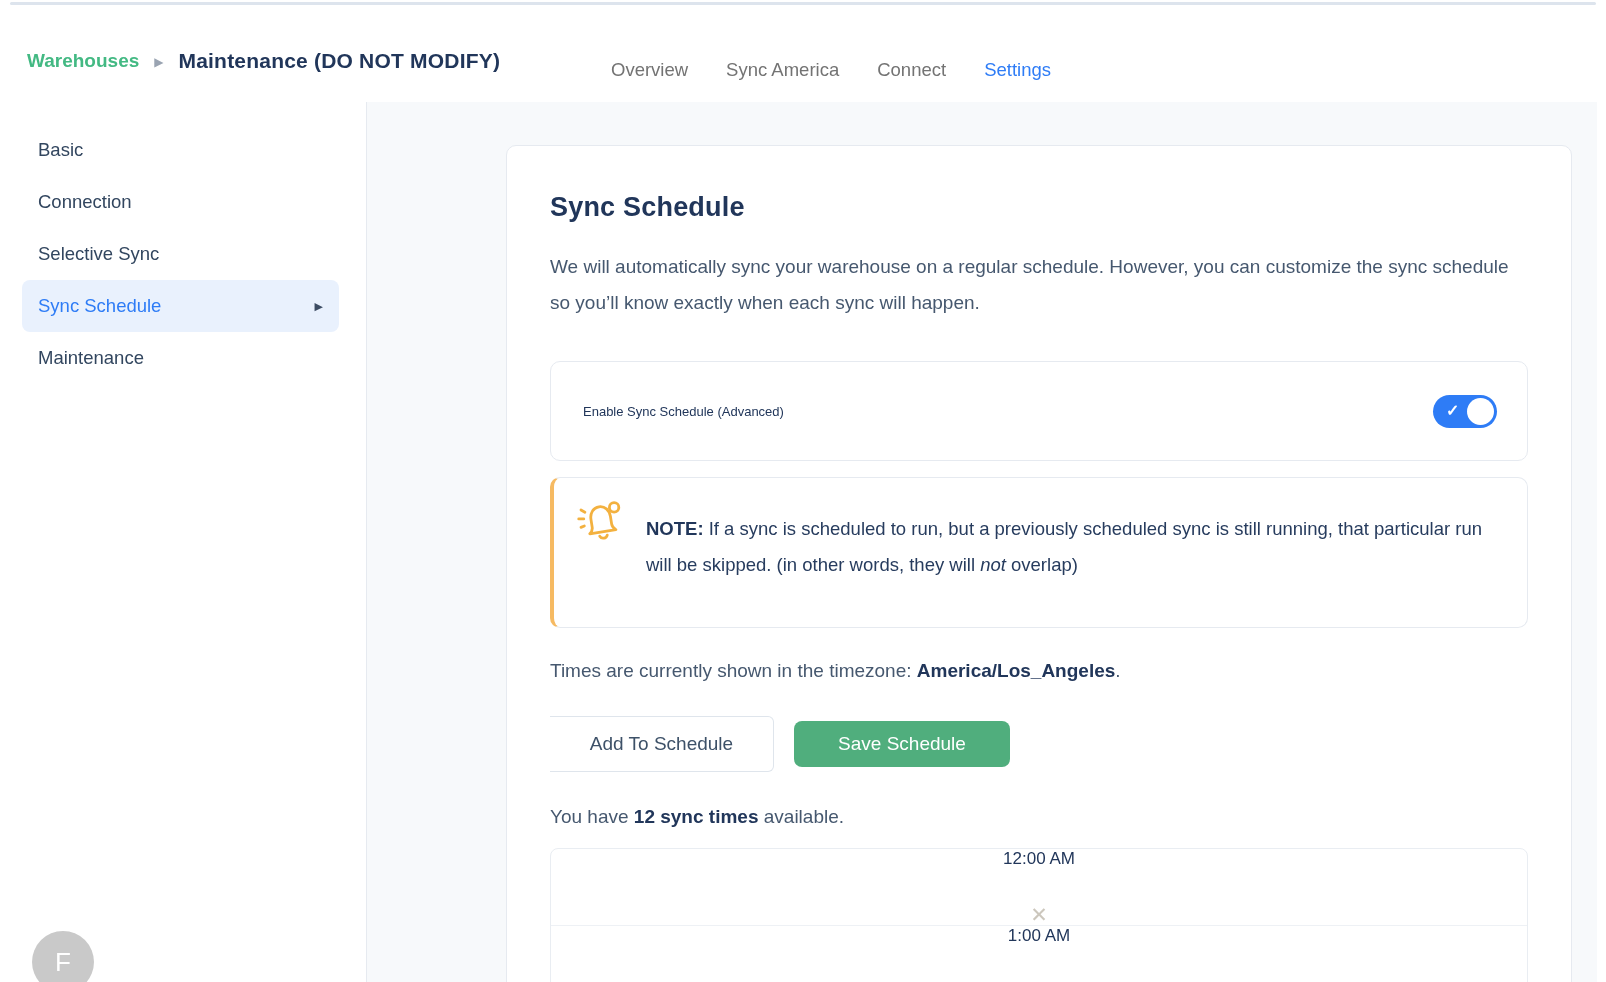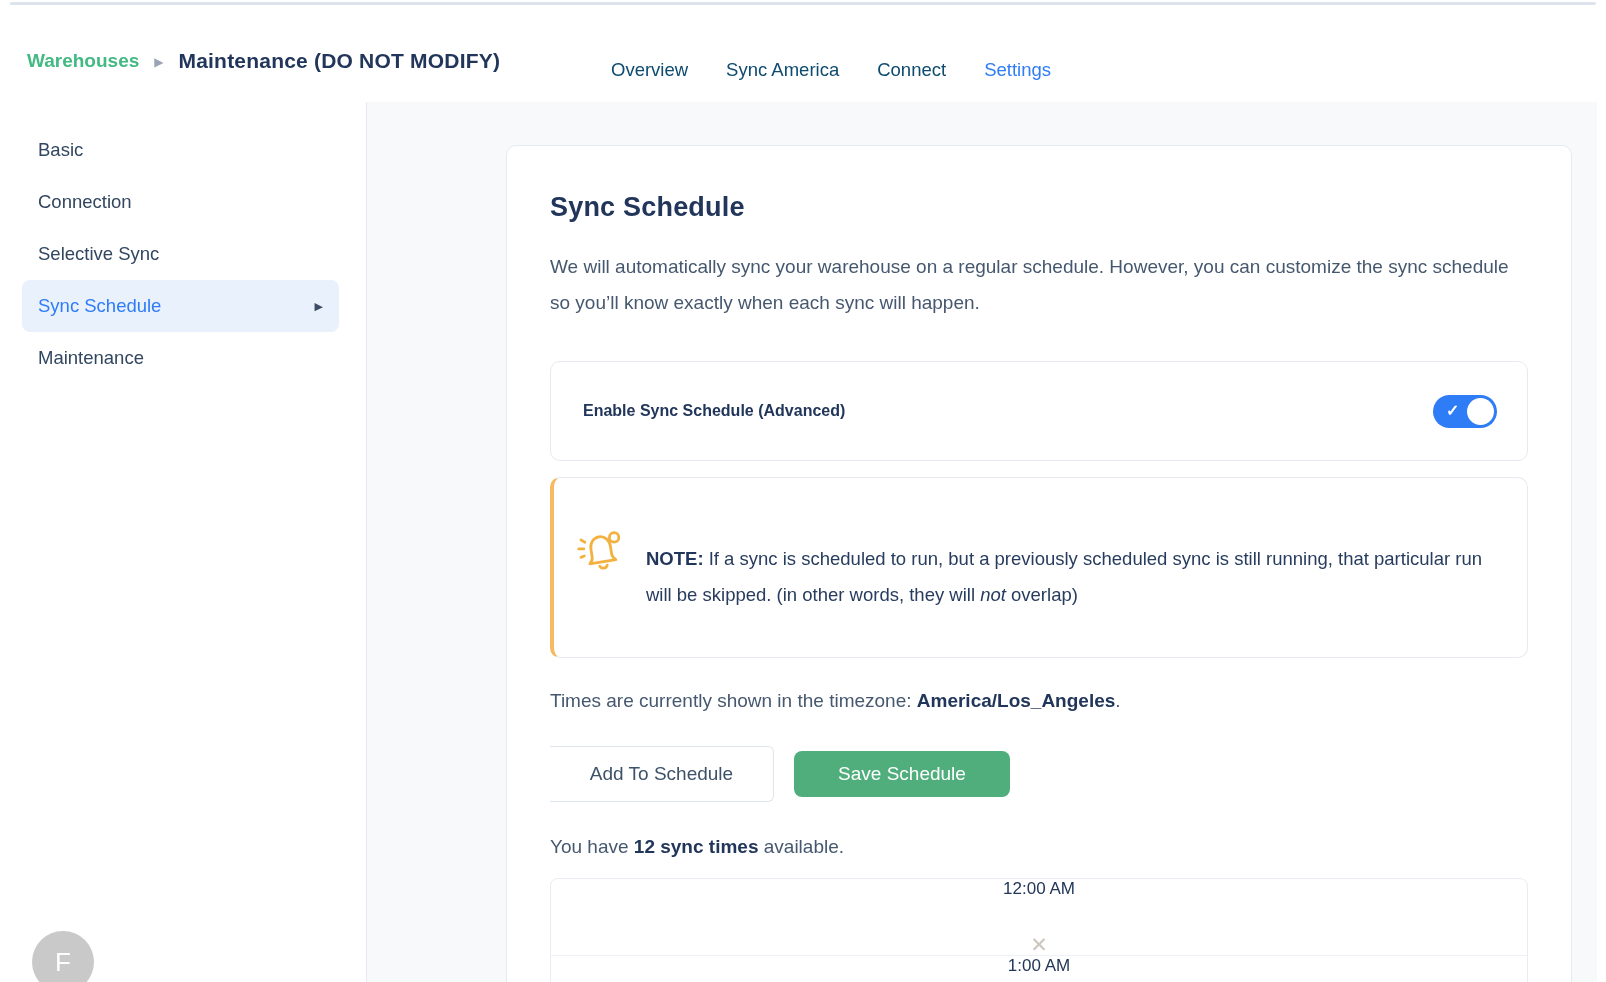--- a/index.html
+++ b/index.html
@@ -10,21 +10,21 @@
     background:var(--strip,#dde4ed);border-radius:3px;}
 
   
   .header{position:absolute;top:5px;left:0;width:1597px;height:112px;background:#fff;
     border-bottom:1px solid var(--border,#e6eaf0);box-sizing:border-box;}
   .breadcrumb{position:absolute;left:27px;top:0;height:100%;display:flex;align-items:center;gap:15px;}
   .bc-root{color:var(--green,#43b983);font-weight:700;font-size:19px;cursor:pointer;}
   .bc-sep{color:#9aa4b2;font-size:12px;padding-top:2px;}
   .bc-current{color:var(--navy,#21365a);font-weight:700;font-size:21px;letter-spacing:.2px;}
   .tabs{position:absolute;left:608px;top:0;height:100%;display:flex;gap:32px;}
-  .tab{display:flex;align-items:center;padding:18px 3px 0;font-size:18.5px;color:#0c4a6e;
+  .tab{display:flex;align-items:center;padding:18px 3px 0;font-size:18.5px;color:#737373;
     position:relative;cursor:pointer;white-space:nowrap;}
   .tab.active{color:var(--accent-blue,#2e7cf6);font-weight:500;}
   .tab.active::after{content:"";position:absolute;left:0;right:0;bottom:-1px;height:3px;
     background:var(--accent-blue,#2e7cf6);border-radius:2px;}
 
   
   .content{position:absolute;top:102px;left:0;width:1597px;height:880px;display:flex;}
   .sidebar{width:367px;flex:0 0 367px;background:#fff;border-right:1px solid var(--border,#e6eaf0);
     position:relative;padding-top:22px;box-sizing:border-box;}
   .nav-item{height:52px;display:flex;align-items:center;padding-left:38px;
@@ -38,29 +38,29 @@
 
   .main{flex:1;background:var(--bg,#f7f9fb);padding:43px 0 0 139px;box-sizing:border-box;}
   .card{width:1066px;min-height:880px;background:#fff;border:1px solid var(--border,#e6eaf0);
     border-radius:10px;box-sizing:border-box;padding:46px 43px 40px;}
 
   .card h1{margin:0;font-size:27px;font-weight:700;color:var(--navy,#21365a);letter-spacing:.2px;}
   .desc{margin-top:26px;font-size:19px;line-height:36px;color:var(--slate,#46586f);max-width:960px;}
 
   .enable-box{margin-top:40px;height:100px;border:1px solid var(--border,#e6eaf0);border-radius:10px;
     display:flex;align-items:center;justify-content:space-between;padding:0 30px 0 32px;box-sizing:border-box;}
-  .enable-label{font-size:16px;font-weight:700;color:var(--navy,#21365a);}
+  .enable-label{font-size:13px;font-weight:400;color:var(--navy,#21365a);}
   .toggle{width:64px;height:33px;background:var(--accent-blue,#2e7cf6);border-radius:17px;
     position:relative;display:flex;align-items:center;cursor:pointer;flex-shrink:0;}
   .toggle .check{margin-left:13px;color:#fff;font-size:16px;font-weight:700;line-height:1;}
   .toggle .knob{position:absolute;right:3px;top:3px;width:27px;height:27px;background:#fff;border-radius:50%;}
 
   .note-box{margin-top:16px;border:1px solid var(--border,#e6eaf0);
     border-left:4px solid var(--amber,#f6ba62);border-radius:10px;display:flex;
-    align-items:flex-start;padding:44px 28px 26px 0;box-sizing:border-box;}
+    align-items:flex-start;padding:14px 28px 26px 0;box-sizing:border-box;}
   .note-icon{width:92px;display:flex;justify-content:center;padding-top:4px;flex-shrink:0;}
   .note-text{font-size:18.5px;line-height:36px;color:#273c5e;max-width:870px;}
   .note-text b{color:var(--navy,#21365a);}
 
   .tz-line{margin-top:32px;font-size:19px;color:var(--slate,#46586f);}
   .tz-line b{color:var(--navy,#21365a);}
 
   .controls{margin-top:34px;display:flex;align-items:flex-start;}
   .time-select{width:150px;height:56px;border:1px solid #dfe5ec;border-radius:6px 0 0 6px;
     background:#fff;display:flex;align-items:center;justify-content:center;gap:13px;

